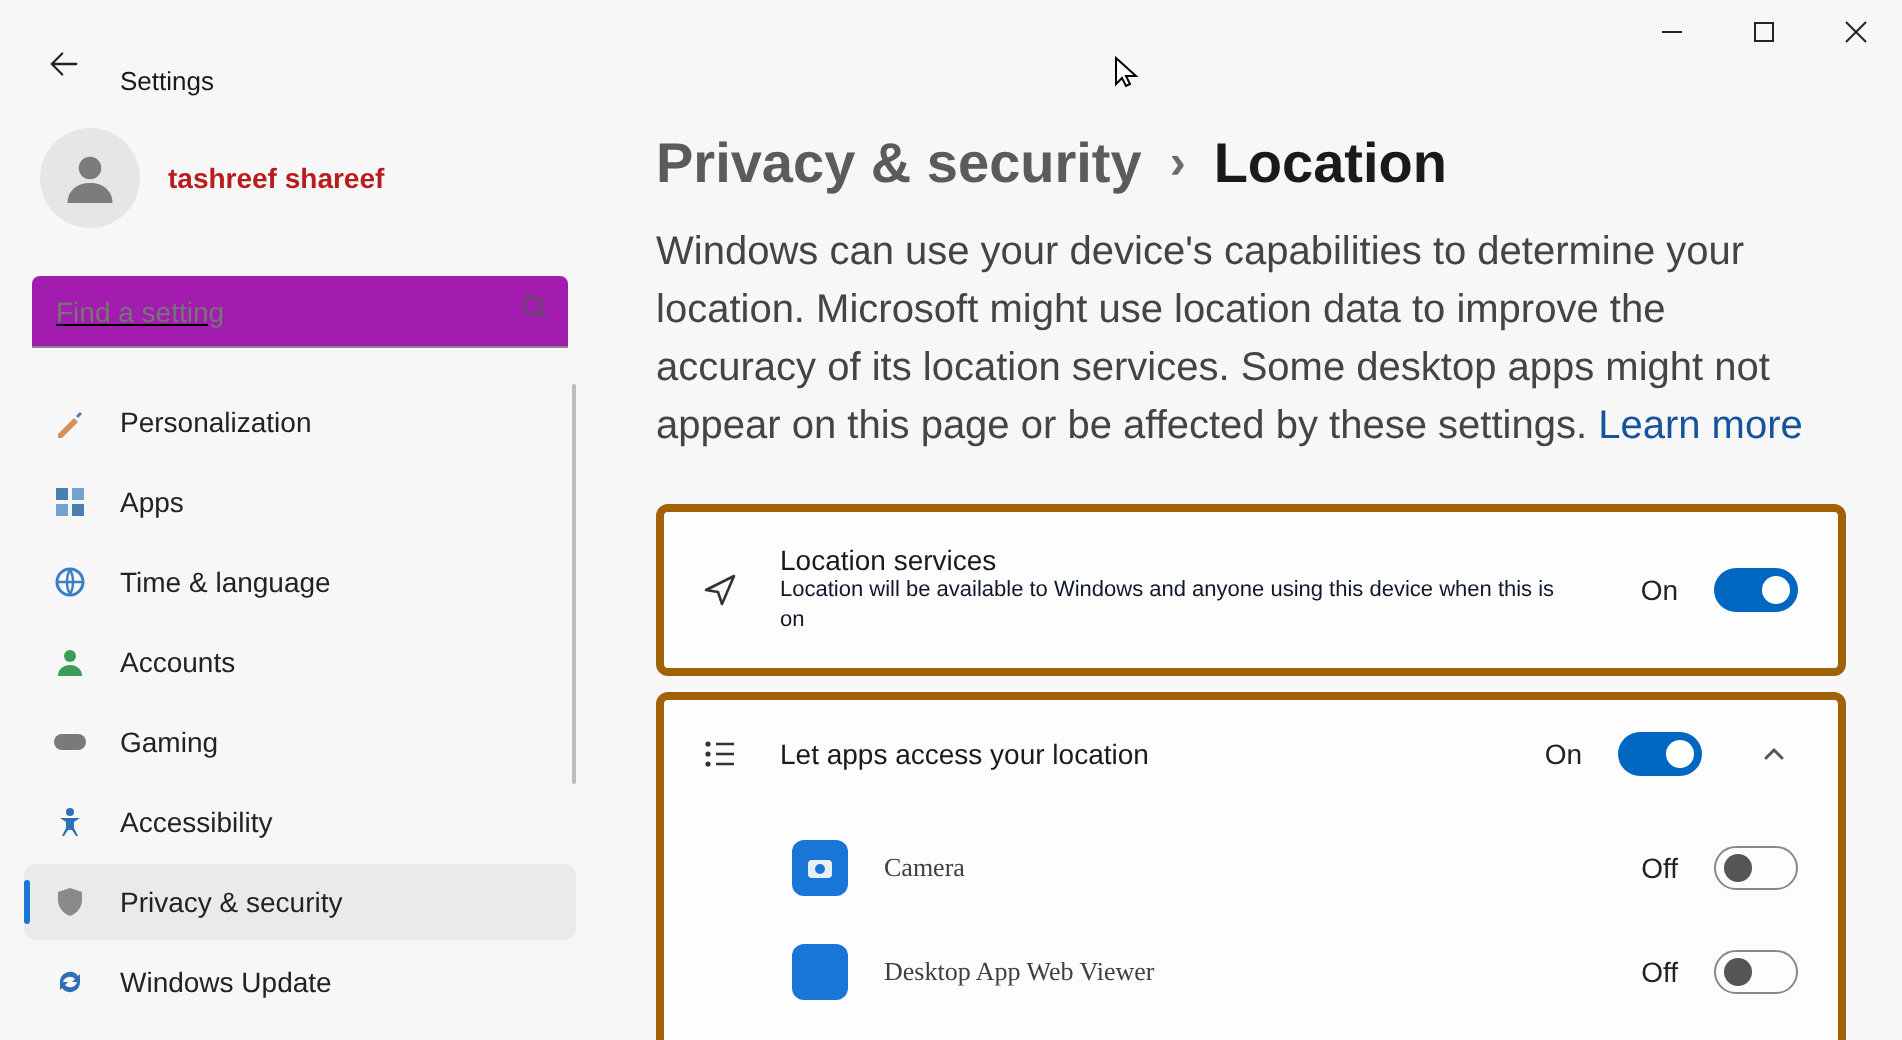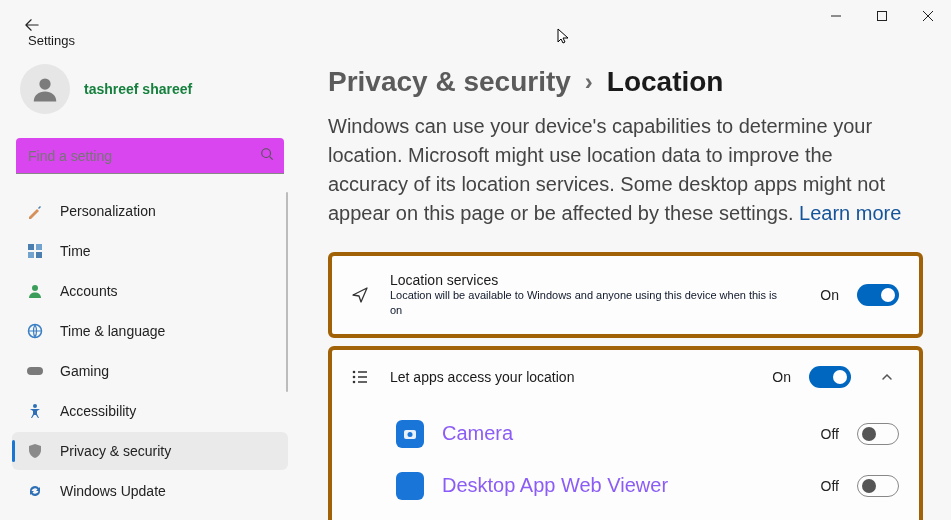--- a/index.html
+++ b/index.html
@@ -1,32 +1,32 @@
 <!DOCTYPE html>
 <html><head>
   <meta charset="utf-8">
   <style>
     * { box-sizing: border-box; margin: 0; padding: 0; }
     body { font-family: "Segoe UI", Arial, sans-serif; background: #f7f7f7; width: 951px; height: 520px; overflow: hidden; position: relative; color: #1a1a1a; }
     
-    .titlebar { height: 48px; display: flex; align-items: flex-start; padding: 16px 4px 0 16px; position: relative; flex-direction: column; }
+    .titlebar { height: 48px; display: flex; align-items: flex-end; padding: 16px 4px 0 16px; position: relative; }
     .back-btn { width: 32px; height: 32px; display:flex; align-items:center; justify-content:center; cursor:pointer; border-radius:4px; }
     .back-btn svg { width:14px; height:14px; }
     .title-text { margin-left: 12px; font-size: 13px; color:#1a1a1a; }
     .win-controls { position:absolute; right:0; top:0; height:40px; display:flex; }
     .win-btn { width:46px; height:32px; display:flex; align-items:center; justify-content:center; cursor:pointer; }
     
     .content { display:flex; height: calc(100% - 48px); }
     .sidebar { width: 300px; padding: 8px 12px 8px 12px; display:flex; flex-direction:column; position:relative; }
     .profile { display:flex; align-items:center; gap:14px; padding: 8px 8px 18px 8px; }
     .avatar { width:50px; height:50px; border-radius:50%; background:#e6e6e6; display:flex; align-items:center; justify-content:center; }
     .avatar svg { width:30px; height:30px; fill:#7c7c7c; }
-    .username { font-size:14px; font-weight:600; color:#15803d; }
+    .username { font-size:14px; font-weight:600; color:#b91c1c; }
     .search { position:relative; margin: 6px 4px 14px 4px; }
-    .search input { width:100%; height:36px; border:none; border-bottom:1px solid #888; background:#d946ef; padding:0 36px 0 12px; font-size:14px; outline:none; border-radius:4px 4px 0 0;}
+    .search input { width:100%; height:36px; border:none; border-bottom:1px solid #888; background:#a21caf; padding:0 36px 0 12px; font-size:14px; outline:none; border-radius:4px 4px 0 0;text-decoration:underline;}
     .search-icon { position:absolute; right:10px; top:50%; transform:translateY(-50%); color:#555; }
     .nav { display:flex; flex-direction:column; gap:2px; margin-top:4px; overflow-y:auto; position:relative;}
     .nav-item { display:flex; align-items:center; gap:16px; padding:10px 14px; border-radius:6px; cursor:pointer; font-size:14px; color:#222; position:relative; }
     .nav-item.active { background:#eaeaea; }
     .nav-item.active::before { content:""; position:absolute; left:0; top:8px; bottom:8px; width:3px; background:#1976d2; border-radius:2px; }
     .nav-icon { width:18px; height:18px; display:flex; align-items:center; justify-content:center; }
     .nav-scroll-indicator { position:absolute; right:0; top:0; width:2px; height:200px; background:#bcbcbc; border-radius:1px;}
     
     .main { flex:1; padding: 18px 28px 0 28px; overflow-y:auto; }
     .breadcrumb { display:flex; align-items:center; gap:14px; font-size:28px; font-weight:600; color:#5b5b5b; margin-bottom:14px; }
@@ -42,21 +42,21 @@
     .card-sub { font-size:11px; color:#0f172a; line-height:1.35; max-width: 400px;}
     .state-label { font-size:14px; color:#222; margin-right:0;}
     .toggle { width:42px; height:22px; border-radius:11px; background:#0067c0; position:relative; cursor:pointer; flex-shrink:0;}
     .toggle-knob { width:14px; height:14px; border-radius:50%; background:#fff; position:absolute; top:4px; right:4px; }
     .toggle.off { background:#fdfdfd; border:1px solid #888; }
     .toggle.off .toggle-knob { background:#555; left:4px; right:auto; top:3px;}
     .chev { width:24px; display:flex; align-items:center; justify-content:center; color:#555; cursor:pointer; margin-left:6px;}
     .applist { padding: 4px 0 4px 0; }
     .app-row { display:flex; align-items:center; padding: 12px 20px 12px 64px; gap:18px; }
     .app-icon { width:28px; height:28px; border-radius:6px; background:#1976d8; display:flex; align-items:center; justify-content:center; flex-shrink:0;}
-    .app-name { flex:1; font-size:20px; color:#8b5cf6; }
+    .app-name { flex:1; font-size:13px; color:#404040;font-family:Liberation Serif, serif; }
     .cursor-arrow { position:absolute; left:556px; top:27px; pointer-events:none; }
   </style>
 </head>
 <body>
 
 <div class="titlebar">
   <div class="back-btn">
     <svg viewBox="0 0 16 16">
         <path d="M7 2 1 8l6 6M1 8h14" stroke="#222" stroke-width="1.3" fill="none" stroke-linecap="round" stroke-linejoin="round"></path>
       </svg>
@@ -115,39 +115,39 @@
       </div>
       <div class="nav-item">
         <span class="nav-icon">
             <svg width="16" height="16" viewBox="0 0 16 16">
               <rect x="1" y="1" width="6" height="6" fill="#4a7fb0"></rect>
               <rect x="9" y="1" width="6" height="6" fill="#72a3cf"></rect>
               <rect x="1" y="9" width="6" height="6" fill="#72a3cf"></rect>
               <rect x="9" y="9" width="6" height="6" fill="#4a7fb0"></rect>
             </svg>
           </span>
-        <span>Time</span>
+        <span>Apps</span>
+      </div>
+      <div class="nav-item">
+        <span class="nav-icon">
+            <svg width="16" height="16" viewBox="0 0 16 16">
+              <circle cx="8" cy="8" r="6.5" fill="none" stroke="#3a7fc4" stroke-width="1.5"></circle>
+              <path d="M2 8h12M8 2c2 3 2 9 0 12M8 2c-2 3-2 9 0 12" stroke="#3a7fc4" stroke-width="1.2" fill="none"></path>
+            </svg>
+          </span>
+        <span>Time &amp; language</span>
       </div>
       <div class="nav-item">
         <span class="nav-icon">
             <svg width="16" height="16" viewBox="0 0 16 16">
               <circle cx="8" cy="5" r="3" fill="#3a9e5a"></circle>
               <path d="M2 15c0-3.5 2.7-5.5 6-5.5s6 2 6 5.5z" fill="#3a9e5a"></path>
             </svg>
           </span>
         <span>Accounts</span>
-      </div>
-      <div class="nav-item">
-        <span class="nav-icon">
-            <svg width="16" height="16" viewBox="0 0 16 16">
-              <circle cx="8" cy="8" r="6.5" fill="none" stroke="#3a7fc4" stroke-width="1.5"></circle>
-              <path d="M2 8h12M8 2c2 3 2 9 0 12M8 2c-2 3-2 9 0 12" stroke="#3a7fc4" stroke-width="1.2" fill="none"></path>
-            </svg>
-          </span>
-        <span>Time &amp; language</span>
       </div>
       <div class="nav-item">
         <span class="nav-icon">
             <svg width="18" height="14" viewBox="0 0 18 14">
               <rect x="1" y="3" width="16" height="8" rx="4" fill="#7a7a7a"></rect>
             </svg>
           </span>
         <span>Gaming</span>
       </div>
       <div class="nav-item">

